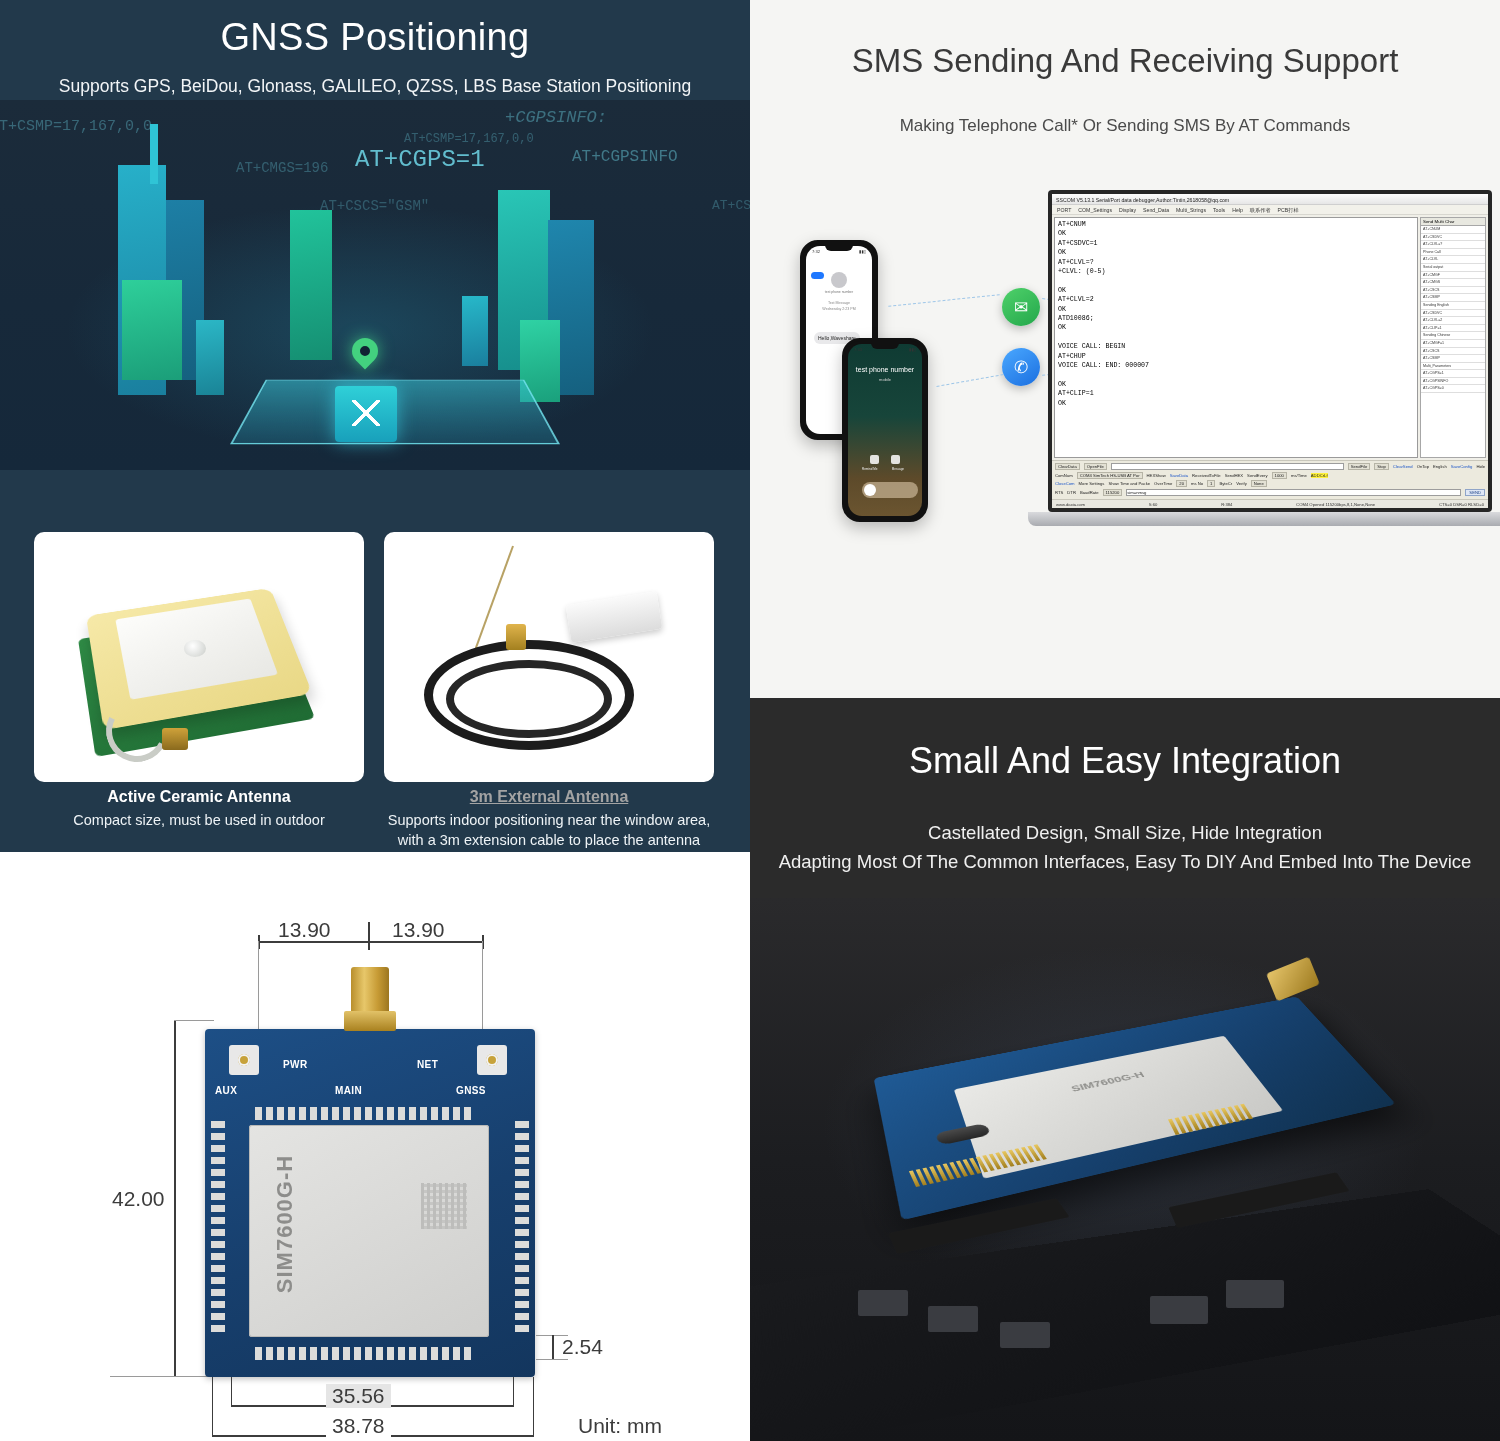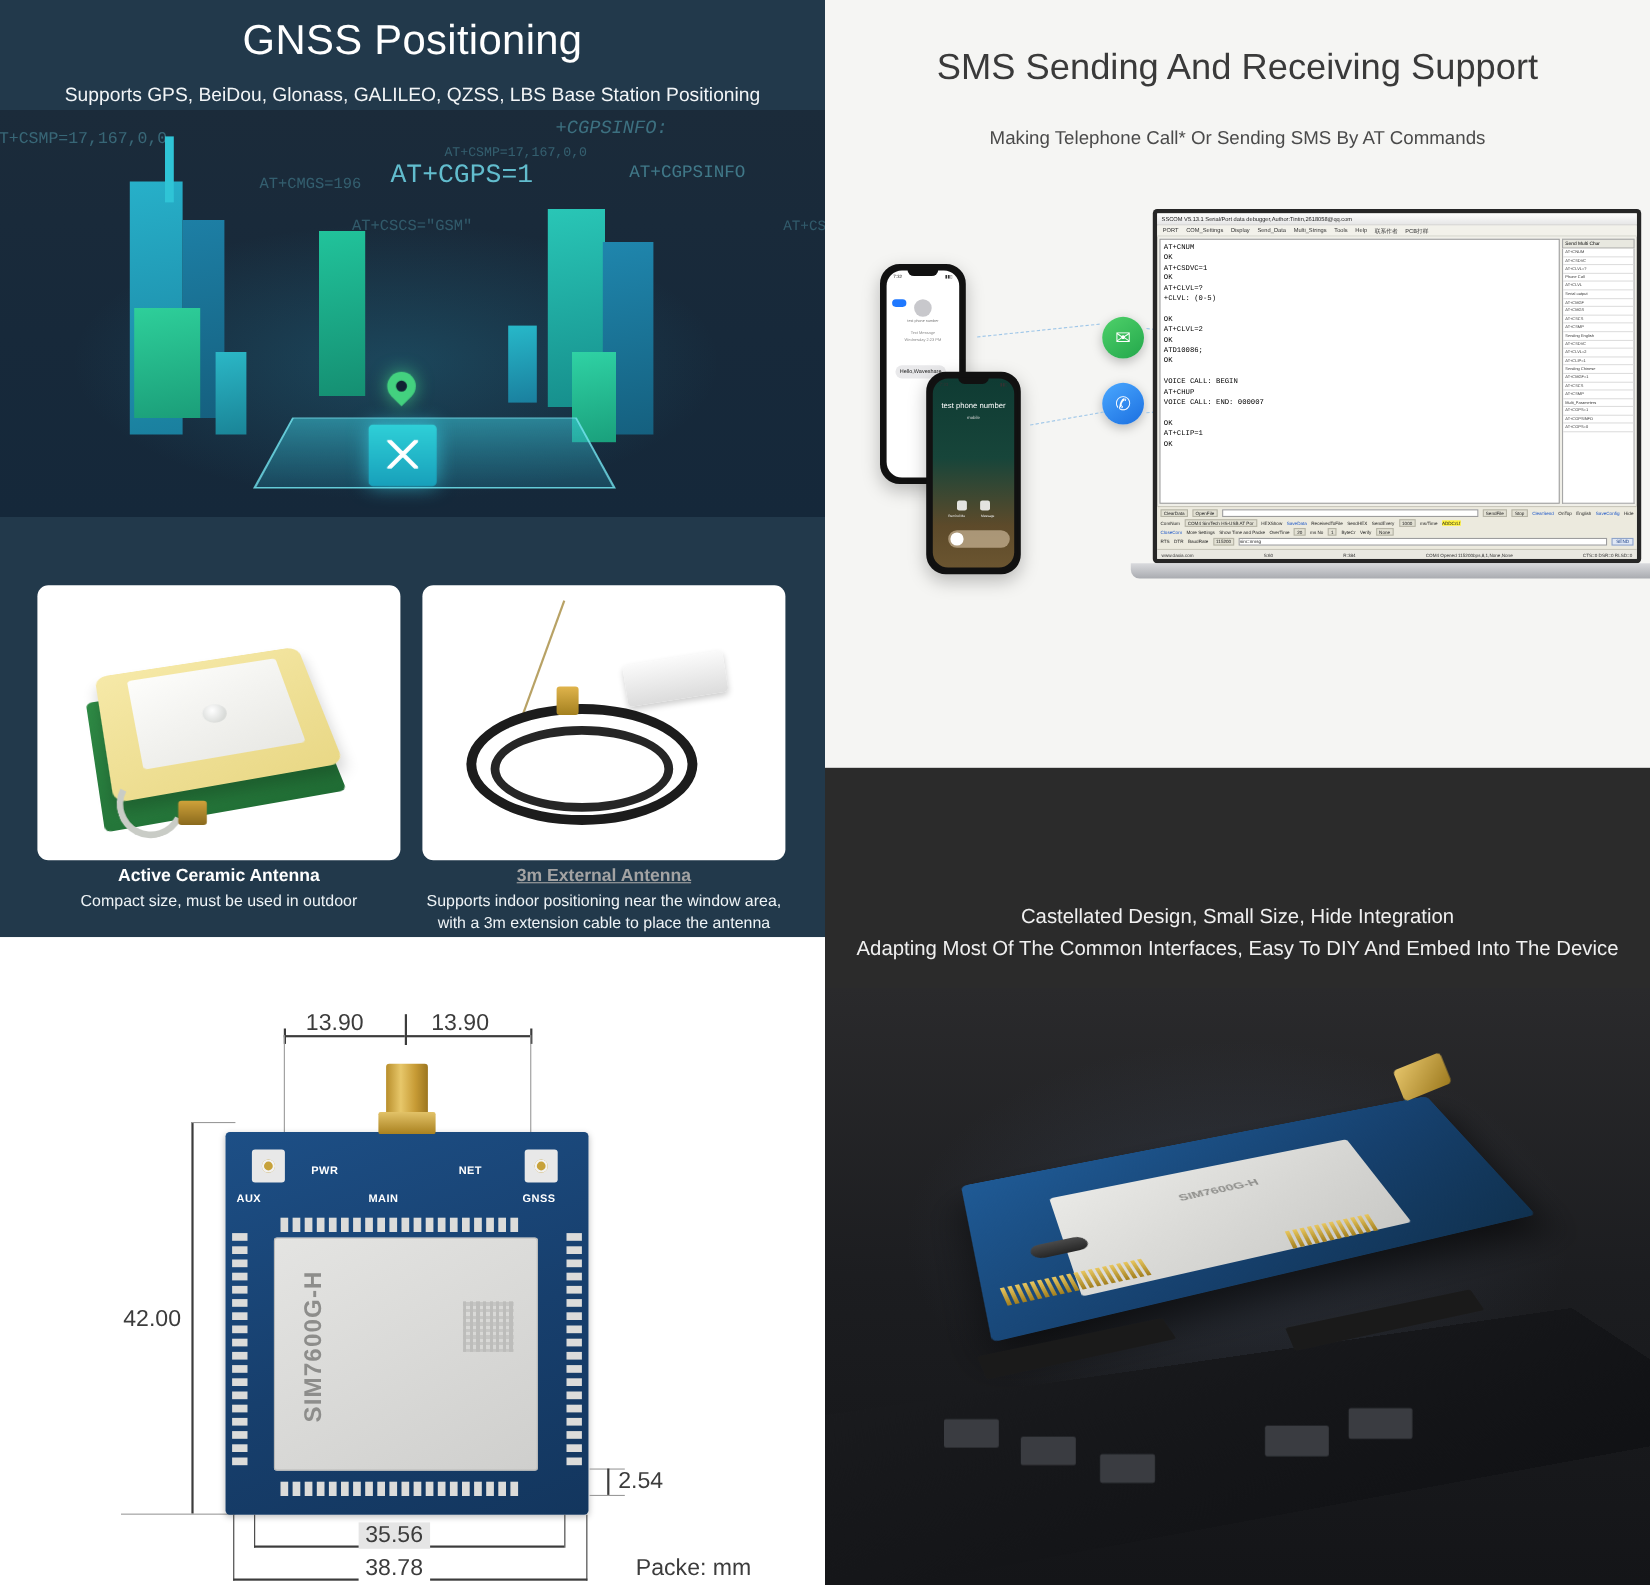--- a/index.html
+++ b/index.html
@@ -565,21 +565,21 @@
     <div class="ext-line" style="left:110px; top:524px; width:104px; height:1px;"></div>
     <div class="dim-text" style="left:112px; top:335px;">42.00</div>
 
     <div id="board">
       <div class="sma"></div>
 
       <div class="uflc" style="left:24px; top:16px;"></div>
       <div class="uflc" style="left:272px; top:16px;"></div>
       <div class="board-lbl" style="left:10px; top:56px;">AUX</div>
       <div class="board-lbl" style="left:130px; top:56px;">MAIN</div>
-      <div class="board-lbl" style="left:270px; top:56px;">GNSS</div>
+      <div class="board-lbl" style="left:251px; top:56px;">GNSS</div>
       <div class="board-lbl" style="left:78px; top:30px;">PWR</div>
       <div class="board-lbl" style="left:212px; top:30px;">NET</div>
 
       <div class="module">
         <div class="module-name">SIM7600G-H</div>
         <div class="qr"></div>
       </div>
 
       <div class="pinrow" style="left:50px; top:78px; gap:4px;">
         <span class="pin" style="width:7px;height:13px;"></span>
@@ -675,24 +675,25 @@
     <div class="dim-line" style="left:231px; top:553px; width:282px; height:1.5px;"></div>
     <div class="dim-line" style="left:231px; top:525px; width:1px; height:30px;"></div>
     <div class="dim-line" style="left:513px; top:525px; width:1px; height:30px;"></div>
     <div class="dim-text" style="left:326px; top:532px; background:#e5e5e5; padding:0 6px;">35.56</div>
 
     <div class="dim-line" style="left:212px; top:583px; width:322px; height:1.5px;"></div>
     <div class="dim-line" style="left:212px; top:525px; width:1px; height:60px;"></div>
     <div class="dim-line" style="left:533px; top:525px; width:1px; height:60px;"></div>
     <div class="dim-text" style="left:326px; top:562px; background:#fff; padding:0 6px;">38.78</div>
 
-    <div class="dim-text" style="left:578px; top:562px;">Packe: mm</div>
+    <div class="dim-text" style="left:578px; top:562px;">Unit: mm</div>
   </section>
 
   <section id="int-panel">
+    <h1 class="int-title">Small And Easy Integration</h1>
     <p class="int-sub">
       <span>Castellated Design, Small Size, Hide Integration</span><br>
       <span>Adapting Most Of The Common Interfaces, Easy To DIY And Embed Into The Device</span>
     </p>
 
     <div id="int-photo">
       <div class="pb-motherboard"></div>
       <div class="mb-pad" style="left:108px; top:392px; width:50px; height:26px;"></div>
       <div class="mb-pad" style="left:178px; top:408px; width:50px; height:26px;"></div>
       <div class="mb-pad" style="left:250px; top:424px; width:50px; height:26px;"></div>

